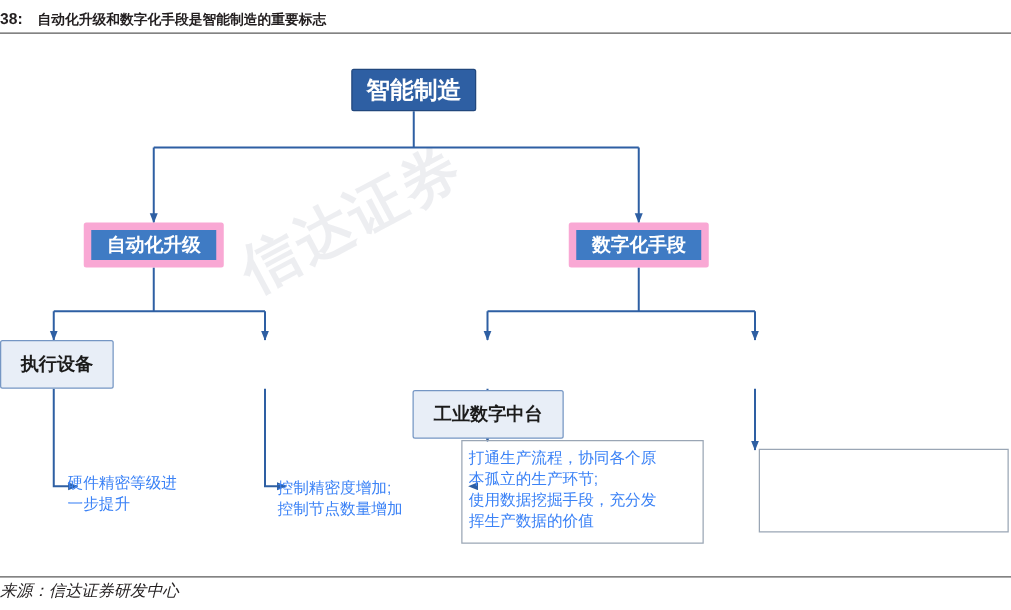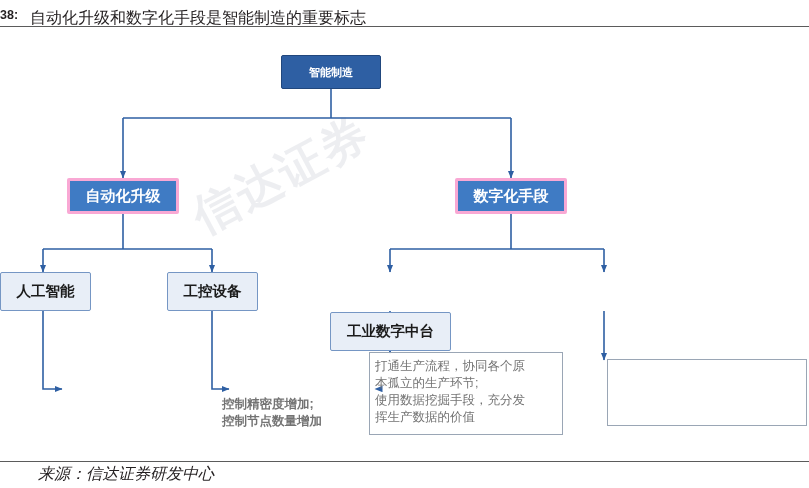--- a/index.html
+++ b/index.html
@@ -35,21 +35,22 @@
     position: absolute;
     left: 0px;
     top: 2px;
     font-weight: bold;
     font-size: 12.5px;
   }
   .fig-caption .fig-title {
     position: absolute;
     left: 30px;
     top: 2px;
-    font-size: 16px;
+    font-size: 11px;
+    font-weight: bold;
   }
   .rule-top {
     position: absolute;
     left: 0;
     top: 26px;
     width: 809px;
     height: 1px;
     background: #5b5b5b;
   }
   .rule-bottom {
@@ -57,26 +58,25 @@
     left: 0;
     top: 461px;
     width: 809px;
     height: 1px;
     background: #5b5b5b;
   }
   .source-line {
     position: absolute;
     left: 0px;
     top: 464px;
-    font-size: 16px;
+    font-size: 13px;
     font-style: italic;
     font-family: "Liberation Serif", serif;
     color: #231f20;
     white-space: nowrap;
-    margin-left: 38px;
   }
   
   .watermark {
     position: absolute;
     left: 196px;
     top: 130px;
     width: 240px;
     height: 120px;
     font-size: 46px;
     font-weight: bold;
@@ -95,45 +95,45 @@
     align-items: center;
     justify-content: center;
     text-align: center;
     white-space: nowrap;
     font-family: "Liberation Sans", sans-serif;
   }
   .node.lvl1 {
     background: #2e5fa3;
     border: 1px solid #21477d;
     color: #ffffff;
-    font-size: 11px;
+    font-size: 19px;
     font-weight: bold;
     border-radius: 2px;
   }
   .node.lvl2 {
     background: #3f7bc4;
-    border: 3px solid #f9a8d4;
+    border: 6px solid #f9a8d4;
     color: #ffffff;
     font-size: 15px;
     font-weight: bold;
     border-radius: 2px;
   }
   .node.lvl3 {
     background: #e8eef7;
     border: 1px solid #7596c4;
     color: #1b1b1b;
     font-size: 14.5px;
     font-weight: bold;
     border-radius: 2px;
   }
   
   .leaf-text {
     position: absolute;
     font-size: 12.5px;
-    color: #737373;
+    color: #3b82f6;
     line-height: 17px;
     white-space: pre-line;
     font-family: "Liberation Sans", sans-serif;
   }
   .leaf-box {
     position: absolute;
     box-sizing: border-box;
     border: 1px solid #9aa6b5;
   }
 </style>
@@ -181,26 +181,27 @@
       <path d="M390,311 L390,353" marker-end="url(#arr)"></path>
       <path d="M604,311 L604,360" marker-end="url(#arr)"></path>
     </g>
   </svg>
 
   <div class="node lvl1" style="left:281px; top:55px; width:100px; height:34px;">智能制造</div>
 
   <div class="node lvl2" style="left:67px; top:178px; width:112px; height:36px;">自动化升级</div>
   <div class="node lvl2" style="left:455px; top:178px; width:112px; height:36px;">数字化手段</div>
 
-  <div class="node lvl3" style="left:0px; top:272px; width:91px; height:39px;">人工智能</div>
-  <div class="node lvl3" style="left:167px; top:272px; width:91px; height:39px;">工控设备</div>
+  <div class="node lvl3" style="left:0px; top:272px; width:91px; height:39px;">执行设备</div>
   <div class="node lvl3" style="left:330px; top:272px; width:121px; height:39px;margin-top:40px;">工业数字中台</div>
 
-
-  <div class="leaf-text" style="left:222px; top:396px; width:150px;font-weight:bold;">控制精密度增加;
+  <div class="leaf-text" style="left:54px; top:378px; width:140px;">硬件精密等级进
+一步提升</div>
+
+  <div class="leaf-text" style="left:222px; top:382px; width:150px;">控制精密度增加;
 控制节点数量增加</div>
 
   <div class="leaf-box" style="left:369px; top:352px; width:194px; height:83px;"></div>
   <div class="leaf-text" style="left:375px; top:358px; width:186px;">打通生产流程，协同各个原
 本孤立的生产环节;
 使用数据挖掘手段，充分发
 挥生产数据的价值</div>
 
   <div class="leaf-box" style="left:607px; top:359px; width:200px; height:67px;"></div>
 

